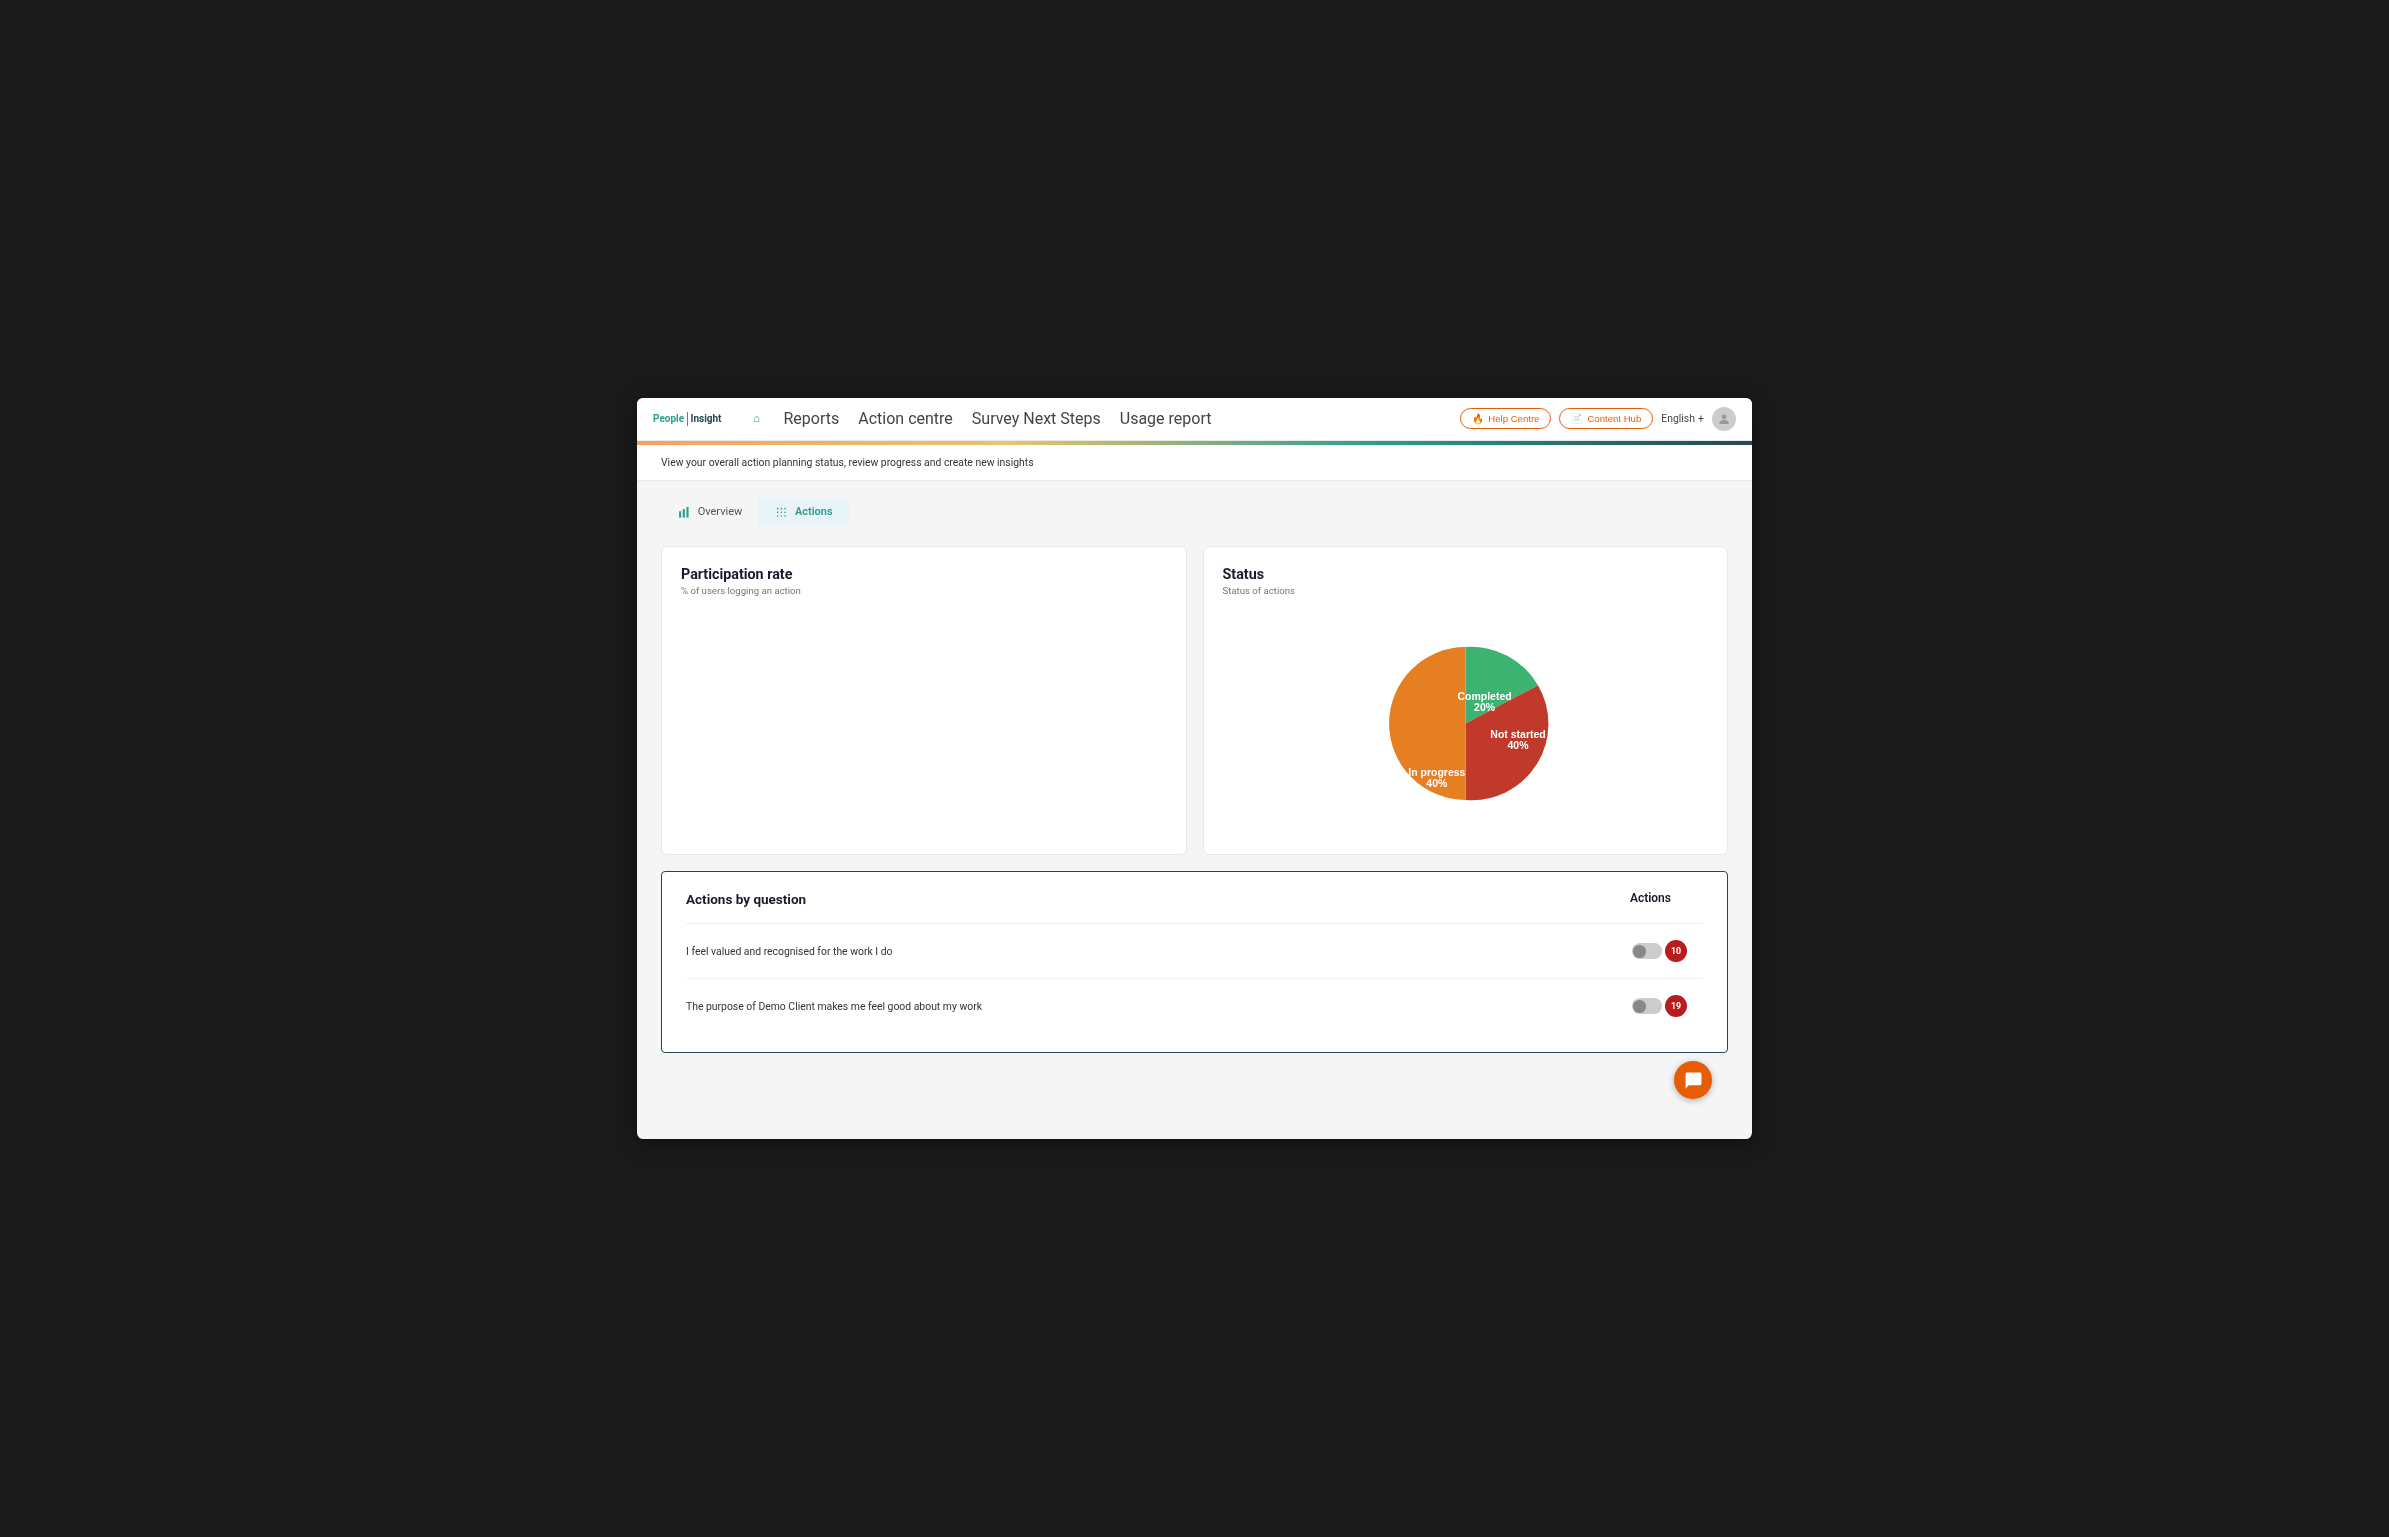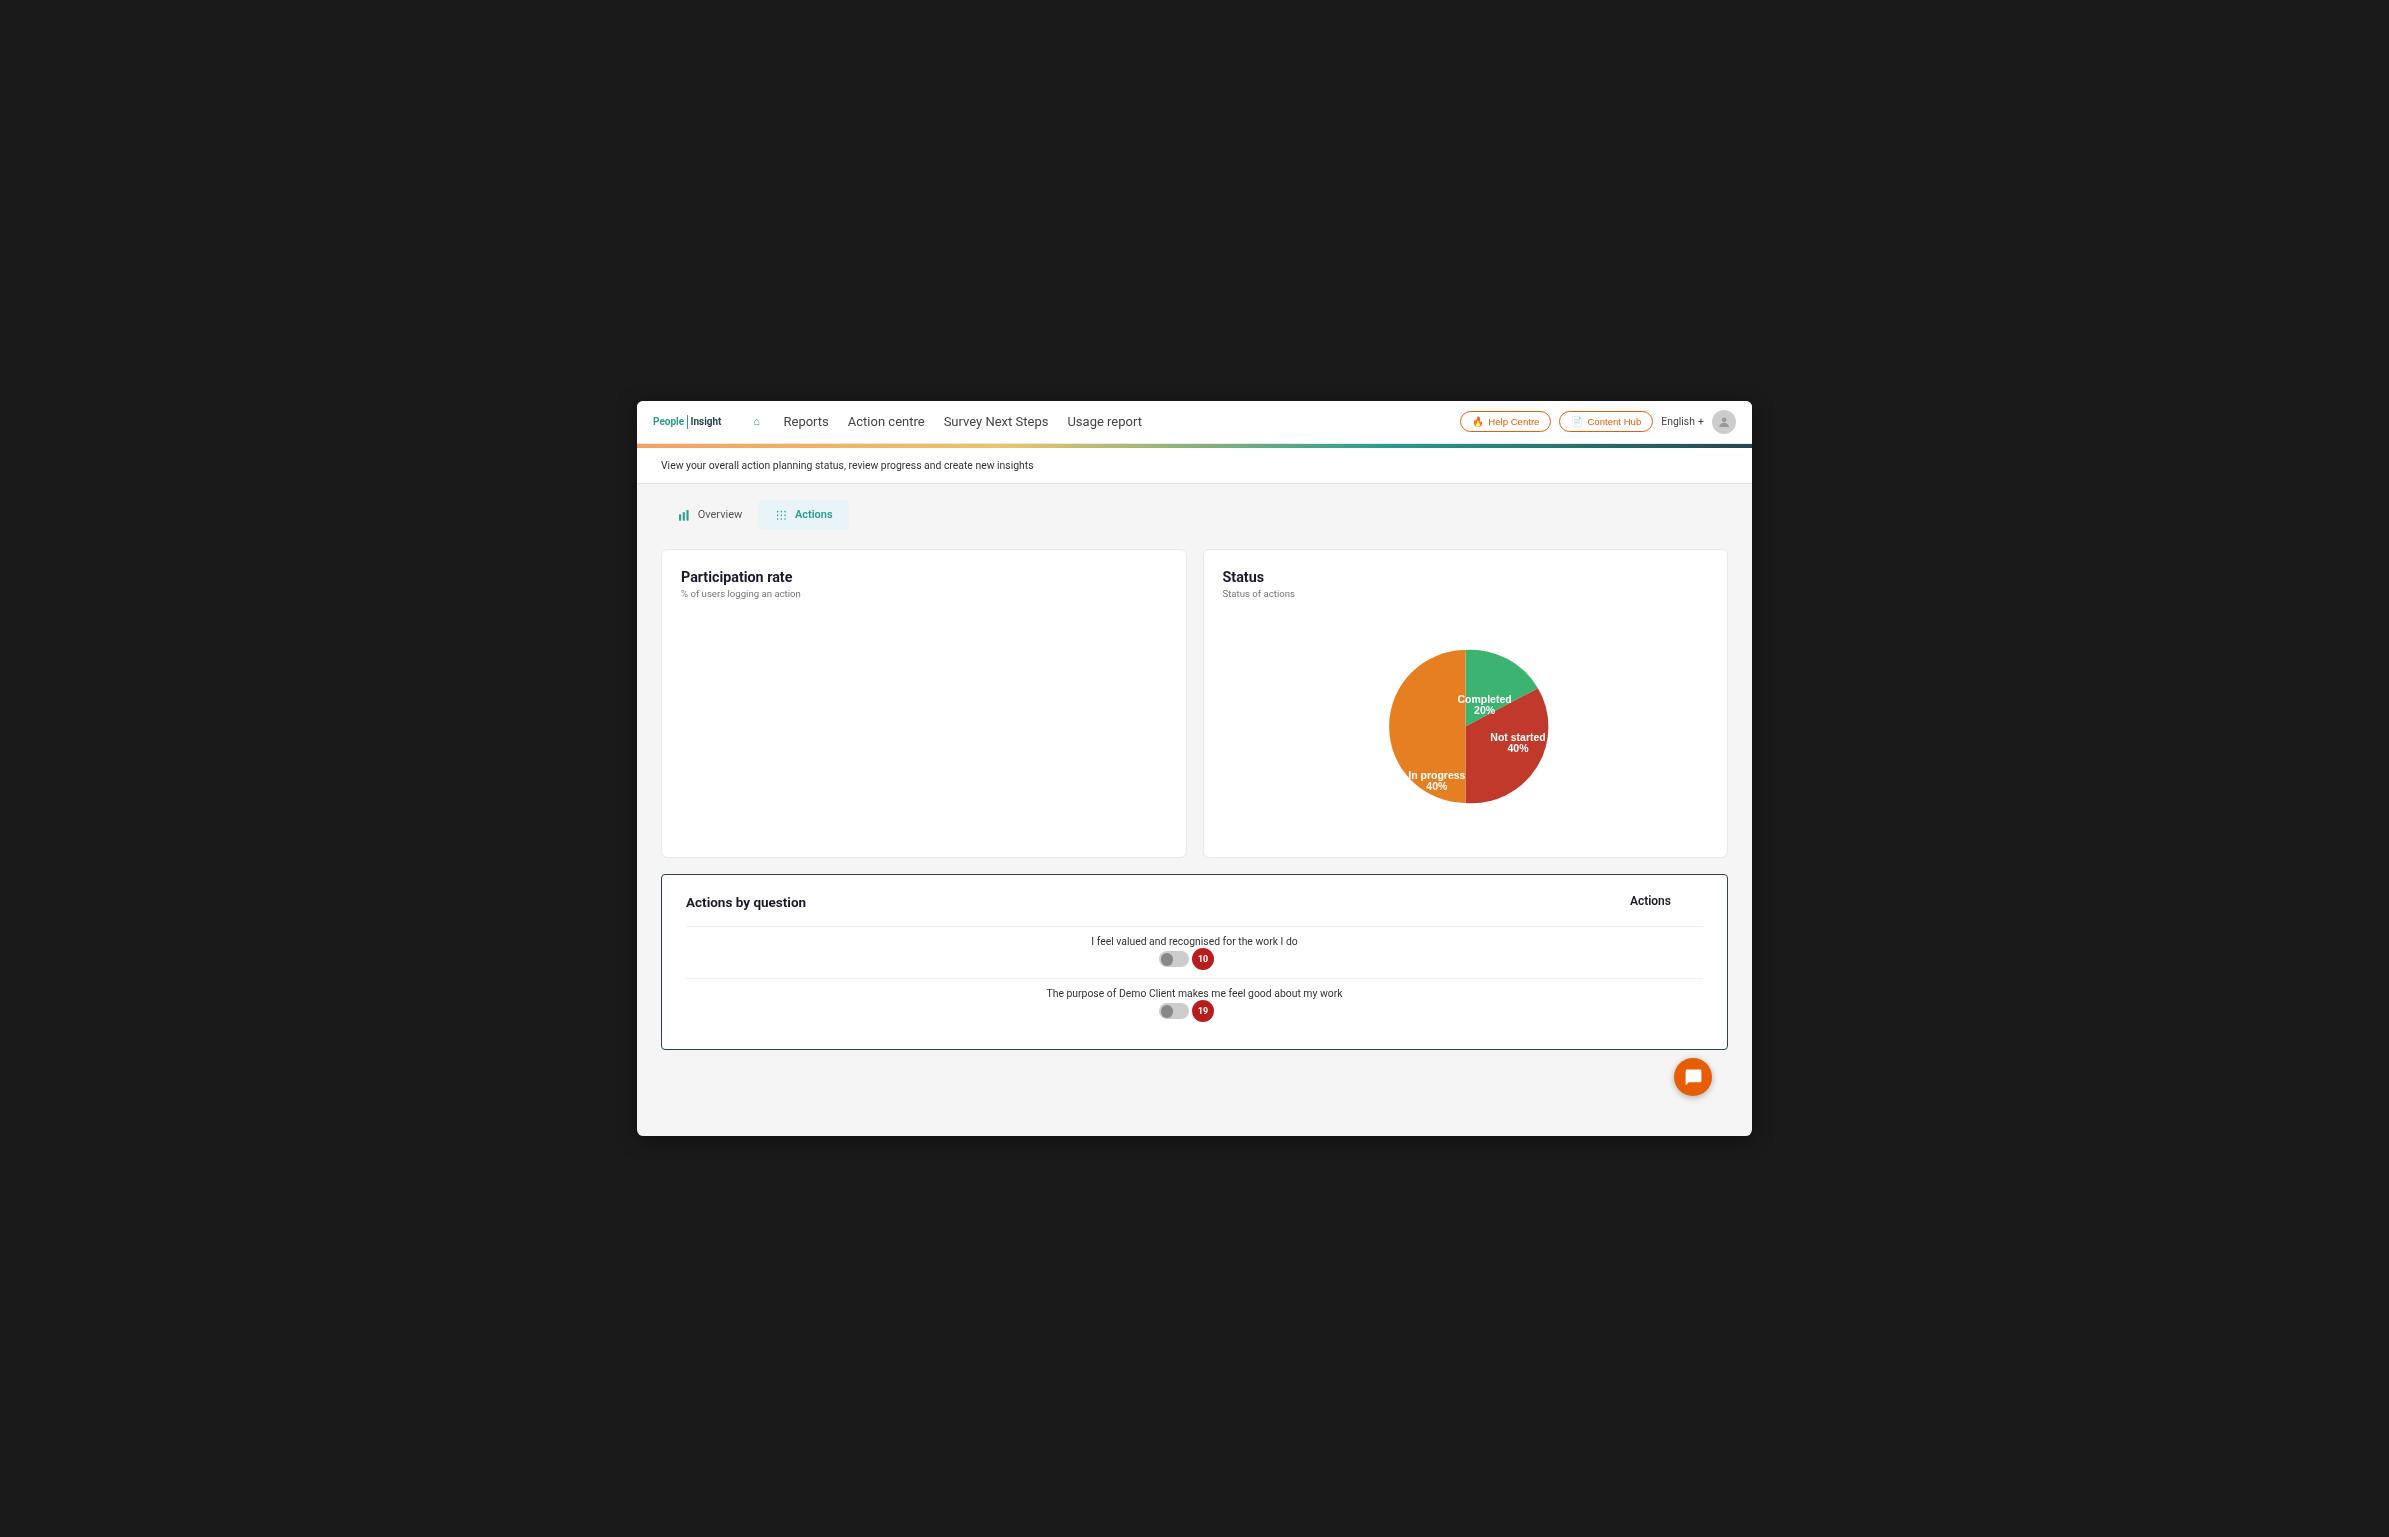--- a/index.html
+++ b/index.html
@@ -37,21 +37,21 @@
       gap: 1.6px;
       margin-right: 8px;
       white-space: nowrap;
     }
     .logo-people { color: #2a9d8f; }
     .logo-insight { color: #264653; }
     .logo-bar {
       width: 1.6px; height: 14.3px; background: #2a9d8f; margin: 0 0.8px;
     }
     .nav-item {
-      font-size: 13px;
+      font-size: 16px;
       color: #444;
       cursor: pointer;
       white-space: nowrap;
     }
     .nav-home-icon {
       width: 16px; height: 16px;
       display: flex; align-items: center; justify-content: center;
       color: #2a9d8f;
       font-size: 11px;
     }
@@ -233,23 +233,22 @@
     .actions-column-label {
       font-size: 12px;
       font-weight: 600;
       color: #1a1a2e;
       margin-right: 32px;
     }
     .question-row {
       display: flex;
       align-items: center;
       justify-content: space-between;
-      padding: 8px 0;
+      padding: 16px 0;
       border-top: 0.8px solid #f0f0f0;
-      flex-direction: column;
     }
     .question-text {
       font-size: 10.4px;
       color: #333;
     }
     .question-badge-wrap {
       display: flex;
       align-items: center;
       gap: 3.2px;
       margin-right: 16px;

